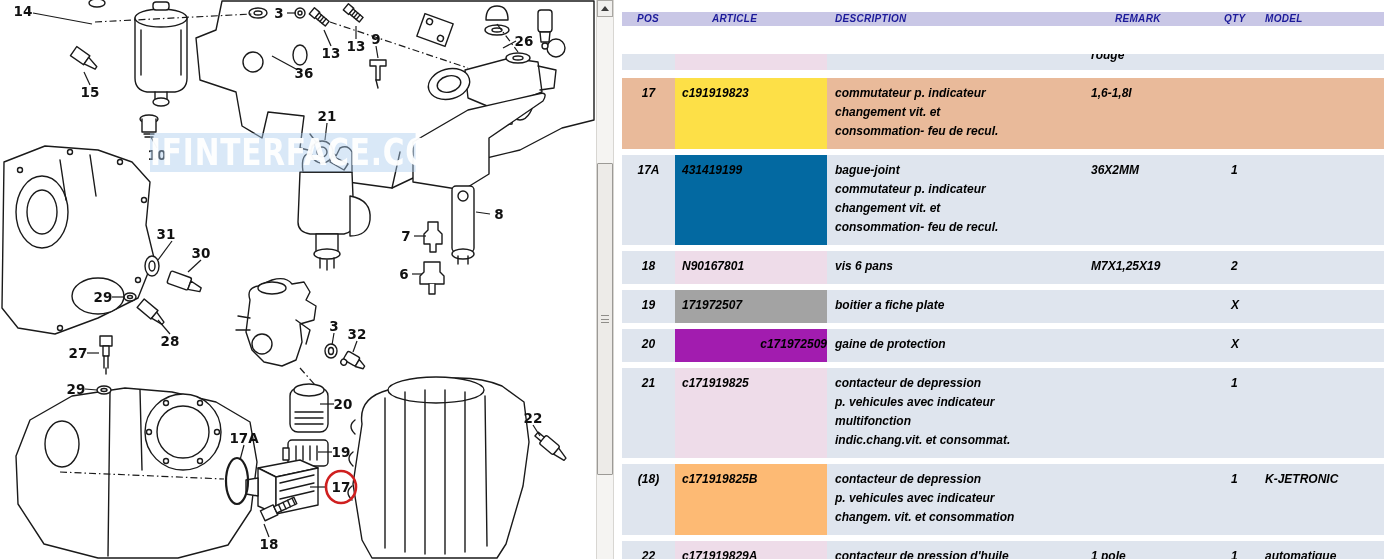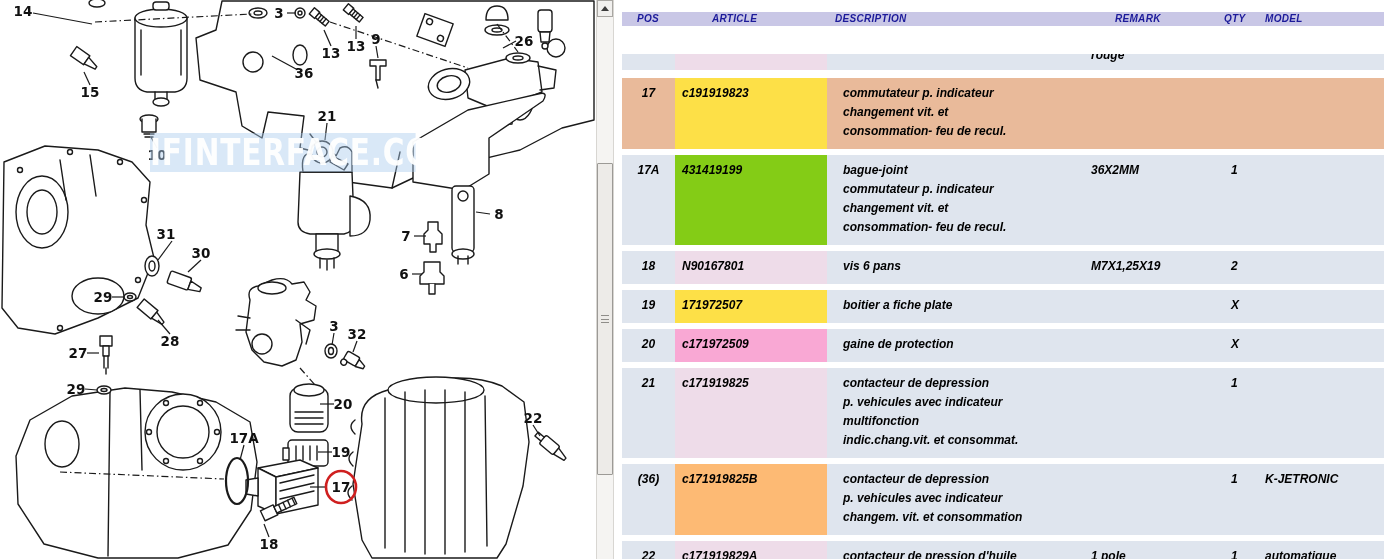--- a/index.html
+++ b/index.html
@@ -34,21 +34,21 @@
            font-weight:bold; color:#000;font-style:italic; }
   #thead { position:relative; height:14px; border-bottom:3px solid #8481c6; }
   .th { position:absolute; top:0; height:14px; font-size:10px; line-height:14px; letter-spacing:0.3px; }
   .hbg { position:absolute; left:0; top:0; width:762px; height:14px; }
 
   .prow { position:relative; height:16px; overflow:hidden; margin-bottom:8px;margin-top:28px; }
   .row  { position:relative; margin-bottom:6px; font-size:12px; }
   .cell { position:absolute; top:0; bottom:0; padding-top:6px; line-height:19px; white-space:pre-line; }
   .c-pos     { left:0;   width:53px;  text-align:center; padding-left:0; }
   .c-article { left:53px; width:152px; padding-left:7px; }
-  .c-desc    { left:205px; width:258px; padding-left:16px; }
+  .c-desc    { left:205px; width:258px; padding-left:8px; }
   .c-remark  { left:463px; width:130px; padding-left:6px; }
   .c-qty     { left:593px; width:45px; padding-left:16px; }
   .c-model   { left:638px; width:124px; padding-left:5px; }
 </style>
 </head>
 <body>
 
 <div id="app">
 
   <div id="diagram">
@@ -306,71 +306,72 @@
         <div style="position: absolute; left: 53px; top: 0px; width: 152px; height: 16px; background: rgb(238, 220, 233);"></div>
         <div style="position: absolute; left: 469px; top: -8px; font-size: 12px; font-weight: bold; line-height: 19px;">rouge</div>
       </div>
     <div id="rows">
         <div class="row" style="background: rgb(233, 186, 154); min-height: 71px;">
           <div class="cell c-pos" style="background: rgb(233, 186, 154);">17</div>
           <div class="cell c-article" style="background: #fde047;">c191919823</div>
           <div class="cell c-desc">commutateur p. indicateur
 changement vit. et
 consommation- feu de recul.</div>
+          <div class="cell c-remark">1,6-1,8l</div>
           <div class="cell c-qty"></div>
           <div class="cell c-model"></div>
         </div>
         <div class="row" style="background: rgb(223, 229, 238); min-height: 90px;">
           <div class="cell c-pos" style="background: rgb(223, 229, 238);">17A</div>
-          <div class="cell c-article" style="background: #84cc16;">431419199</div>
+          <div class="cell c-article" style="background: #0369a1;">431419199</div>
           <div class="cell c-desc">bague-joint
 commutateur p. indicateur
 changement vit. et
 consommation- feu de recul.</div>
           <div class="cell c-remark">36X2MM</div>
           <div class="cell c-qty">1</div>
           <div class="cell c-model"></div>
         </div>
         <div class="row" style="background: rgb(223, 229, 238); min-height: 33px;">
           <div class="cell c-pos" style="background: rgb(223, 229, 238);">18</div>
           <div class="cell c-article" style="background: rgb(238, 220, 233);">N90167801</div>
           <div class="cell c-desc">vis 6 pans</div>
           <div class="cell c-remark">M7X1,25X19</div>
           <div class="cell c-qty">2</div>
           <div class="cell c-model"></div>
         </div>
         <div class="row" style="background: rgb(223, 229, 238); min-height: 33px;">
           <div class="cell c-pos" style="background: rgb(223, 229, 238);">19</div>
-          <div class="cell c-article" style="background: #fde047;">171972507</div>
+          <div class="cell c-article" style="background: #a3a3a3;">171972507</div>
           <div class="cell c-desc">boitier a fiche plate</div>
           <div class="cell c-remark"></div>
           <div class="cell c-qty">X</div>
           <div class="cell c-model"></div>
         </div>
         <div class="row" style="background: rgb(223, 229, 238); min-height: 33px;">
           <div class="cell c-pos" style="background: rgb(223, 229, 238);">20</div>
-          <div class="cell c-article" style="background: #f9a8d4;">c171972509</div>
+          <div class="cell c-article" style="background: #a21caf; text-align: right;">c171972509</div>
           <div class="cell c-desc">gaine de protection</div>
           <div class="cell c-remark"></div>
           <div class="cell c-qty">X</div>
           <div class="cell c-model"></div>
         </div>
         <div class="row" style="background: rgb(223, 229, 238); min-height: 90px;">
           <div class="cell c-pos" style="background: rgb(223, 229, 238);">21</div>
           <div class="cell c-article" style="background: rgb(238, 220, 233);">c171919825</div>
           <div class="cell c-desc">contacteur de depression
 p. vehicules avec indicateur
 multifonction
 indic.chang.vit. et consommat.</div>
           <div class="cell c-remark"></div>
           <div class="cell c-qty">1</div>
           <div class="cell c-model"></div>
         </div>
         <div class="row" style="background: rgb(223, 229, 238); min-height: 71px;">
-          <div class="cell c-pos" style="background: rgb(223, 229, 238);">(36)</div>
+          <div class="cell c-pos" style="background: rgb(223, 229, 238);">(18)</div>
           <div class="cell c-article" style="background: #fdba74;">c171919825B</div>
           <div class="cell c-desc">contacteur de depression
 p. vehicules avec indicateur
 changem. vit. et consommation</div>
           <div class="cell c-remark"></div>
           <div class="cell c-qty">1</div>
           <div class="cell c-model">K-JETRONIC</div>
         </div>
         <div class="row" style="background: rgb(223, 229, 238); min-height: 71px;">
           <div class="cell c-pos" style="background: rgb(223, 229, 238);">22</div>

